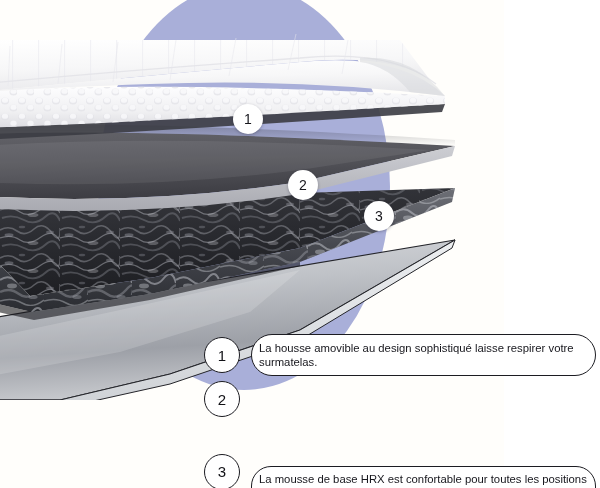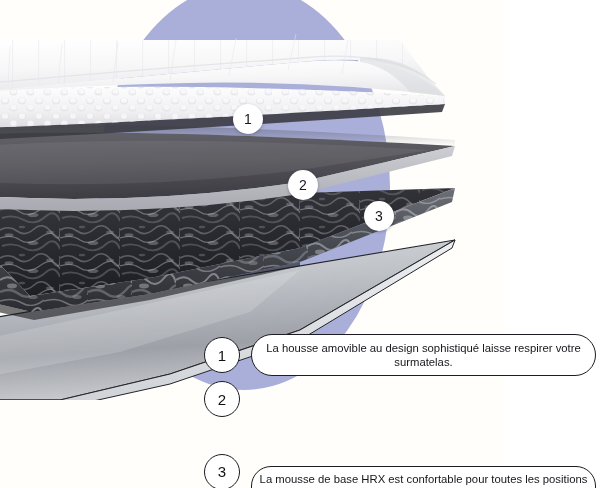--- a/index.html
+++ b/index.html
@@ -95,21 +95,21 @@
     margin-right: 11px;
   }
   .legend-text {
     flex: 1 1 auto;
     border: 1.3px solid #1c1c22;
     border-radius: 22px;
     background: #ffffff;
     color: #16161c;
     font-size: 11.3px;
     line-height: 14.2px;
-    text-align: center;
+    text-align: left;
     padding: 5px 7px;
     box-sizing: border-box;
   }
   .legend-row.r1 .legend-text { padding-top: 6px; padding-bottom: 6px; }
   .legend-row.r3 .legend-text { border-radius: 20px; margin-top: 44px; }
 </style>
 </head>
 <body>
 
 <div id="page">

